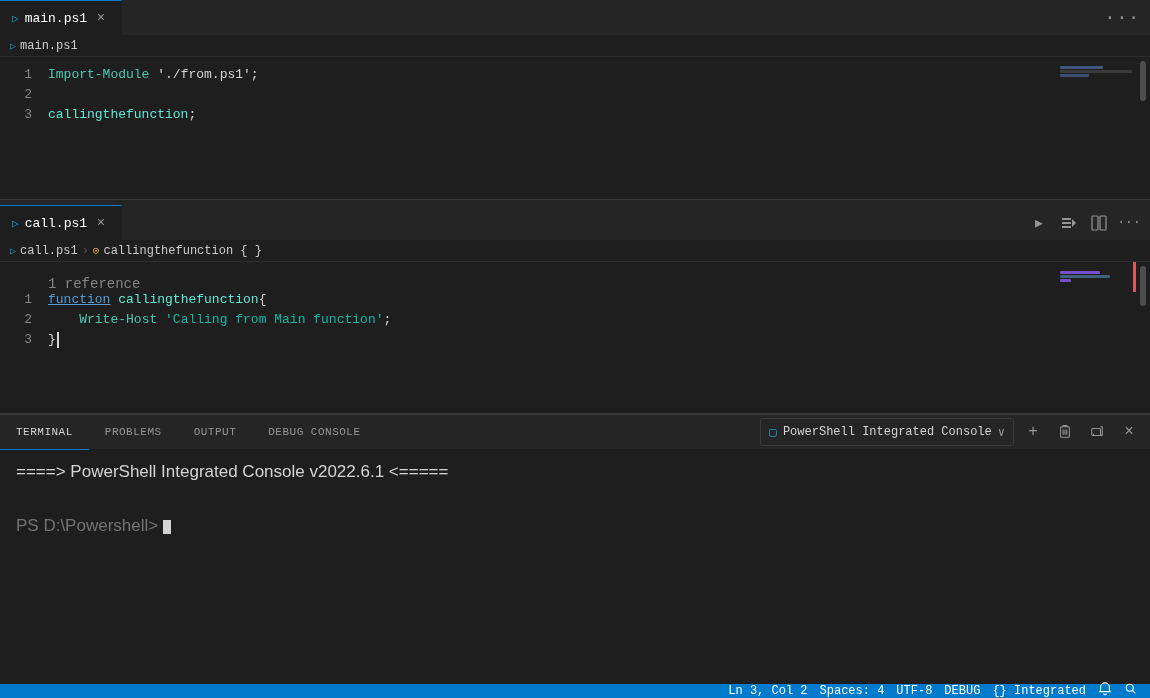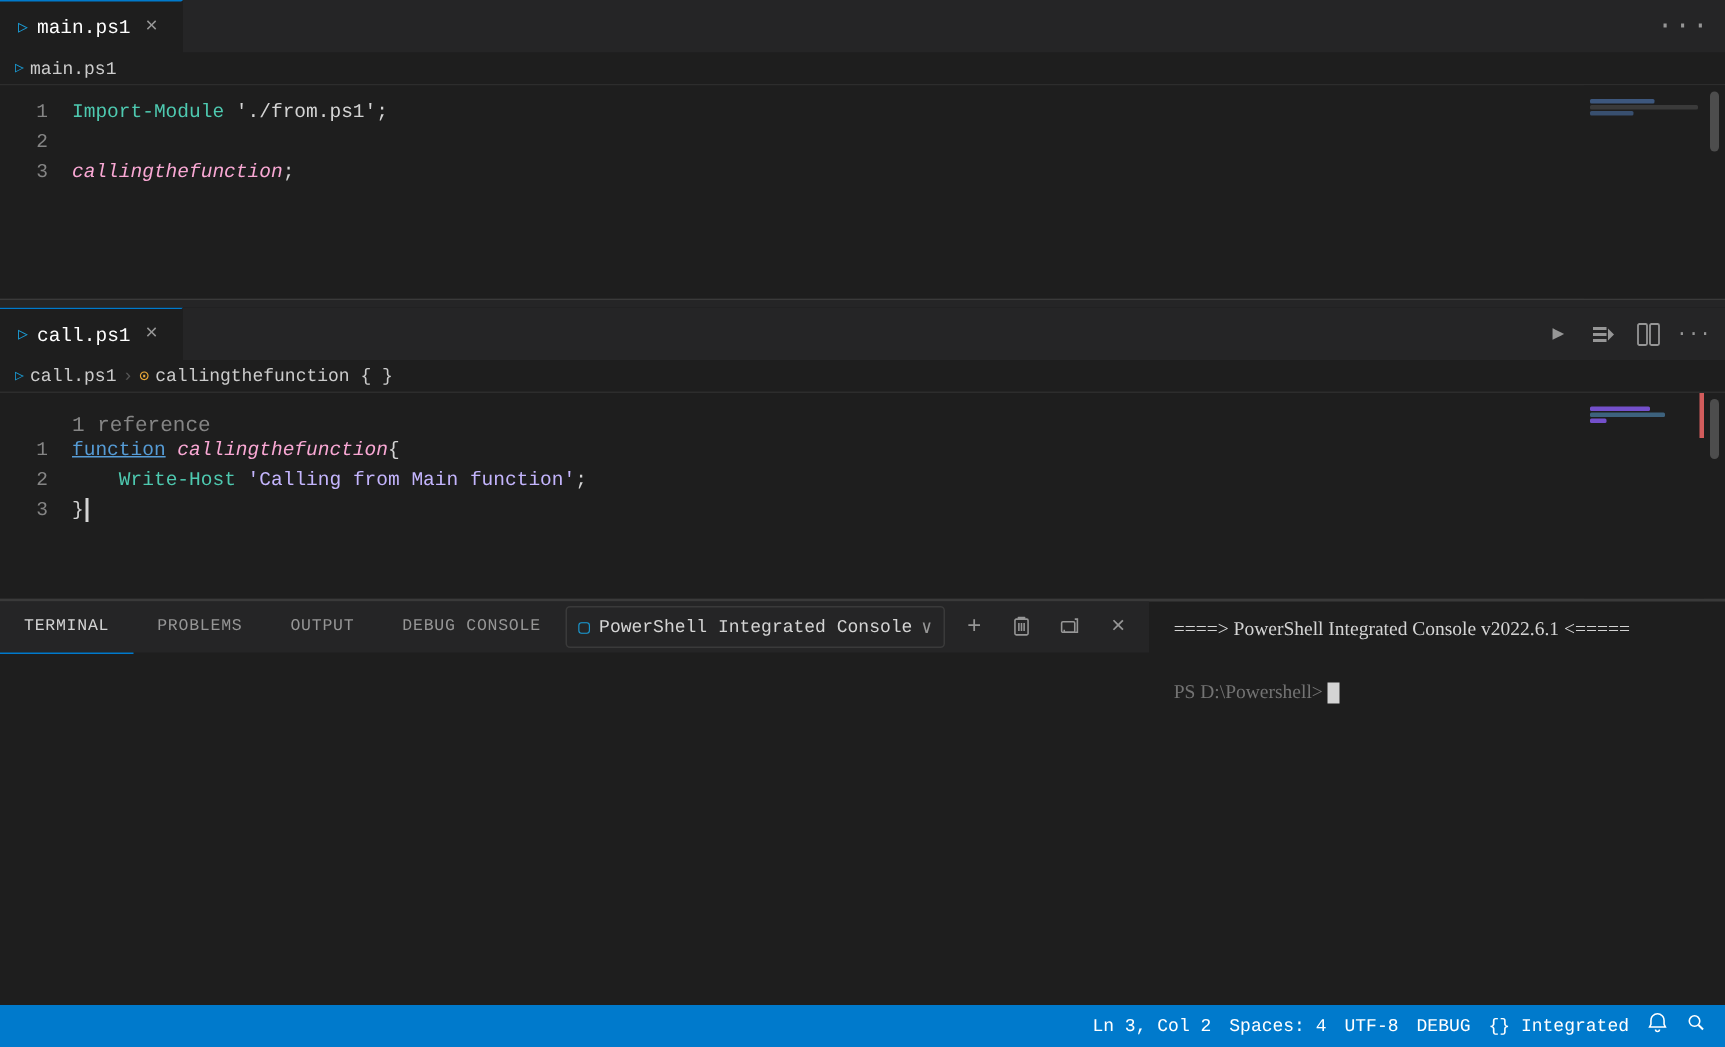--- a/index.html
+++ b/index.html
@@ -139,22 +139,22 @@
       overflow: hidden;
     }
     .code-line {
       height: 20px;
       line-height: 20px;
       white-space: pre;
     }
 
     
     .kw { color: #569cd6; text-decoration: underline; }
-    .fn { color: #f9a8d4; font-style: italic; }
-    .str { color: #c4b5fd; }
+    .fn { color: #5eead4; }
+    .str { color: #14b8a6; }
     .cmd { color: #4ec9b0; text-align: right; }
     .plain { color: #d4d4d4; }
     .punct { color: #d4d4d4; }
 
     
     .reference-hint {
       font-size: 14px;
       color: #858585;
       padding: 4px 0 0 48px;
       height: 20px;
@@ -194,21 +194,21 @@
       height: 40px;
       background: #4d4d4d;
       border-radius: 3px;
       margin-top: 4px;
     }
 
     
     .terminal-container {
       flex: 0 0 270px;
       display: flex;
-      flex-direction: row;
+      flex-direction: column;
       background: #1e1e1e;
       border-top: 1px solid #3a3a3a;
     }
     .terminal-tab-bar {
       display: flex;
       align-items: center;
       background: #252526;
       height: 35px;
       border-bottom: 1px solid #1e1e1e;
       flex-shrink: 0;
@@ -246,42 +246,42 @@
       font-size: 12px;
       color: #d4d4d4;
       border: 1px solid #3a3a3a;
       border-radius: 3px;
       cursor: pointer;
     }
 
     .terminal-content {
       flex: 1;
       padding: 8px 16px;
-      font-family: Liberation Serif, serif;
-      font-size: 13px;
+      font-family: Liberation Sans, sans-serif;
+      font-size: 17px;
       color: #d4d4d4;
       overflow: auto;
     }
     .terminal-line {
       line-height: 1.6;
     }
     .ps-prompt { color: #737373; }
     .cursor-block {
       display: inline-block;
       width: 8px;
       height: 14px;
       background: #d4d4d4;
       vertical-align: middle;
       animation: blink 1s step-end infinite;
     }
     @keyframes blink { 0%,100%{opacity:1} 50%{opacity:0} }
 
     
     .status-bar {
-      height: 28px;
+      height: 14px;
       background: #007acc;
       display: flex;
       align-items: center;
       padding: 0 12px;
       font-size: 12px;
       color: #ffffff;
       flex-shrink: 0;
     }
     .status-left { display: flex; align-items: center; gap: 12px; }
     .status-right { display: flex; align-items: center; gap: 12px; margin-left: auto; }

